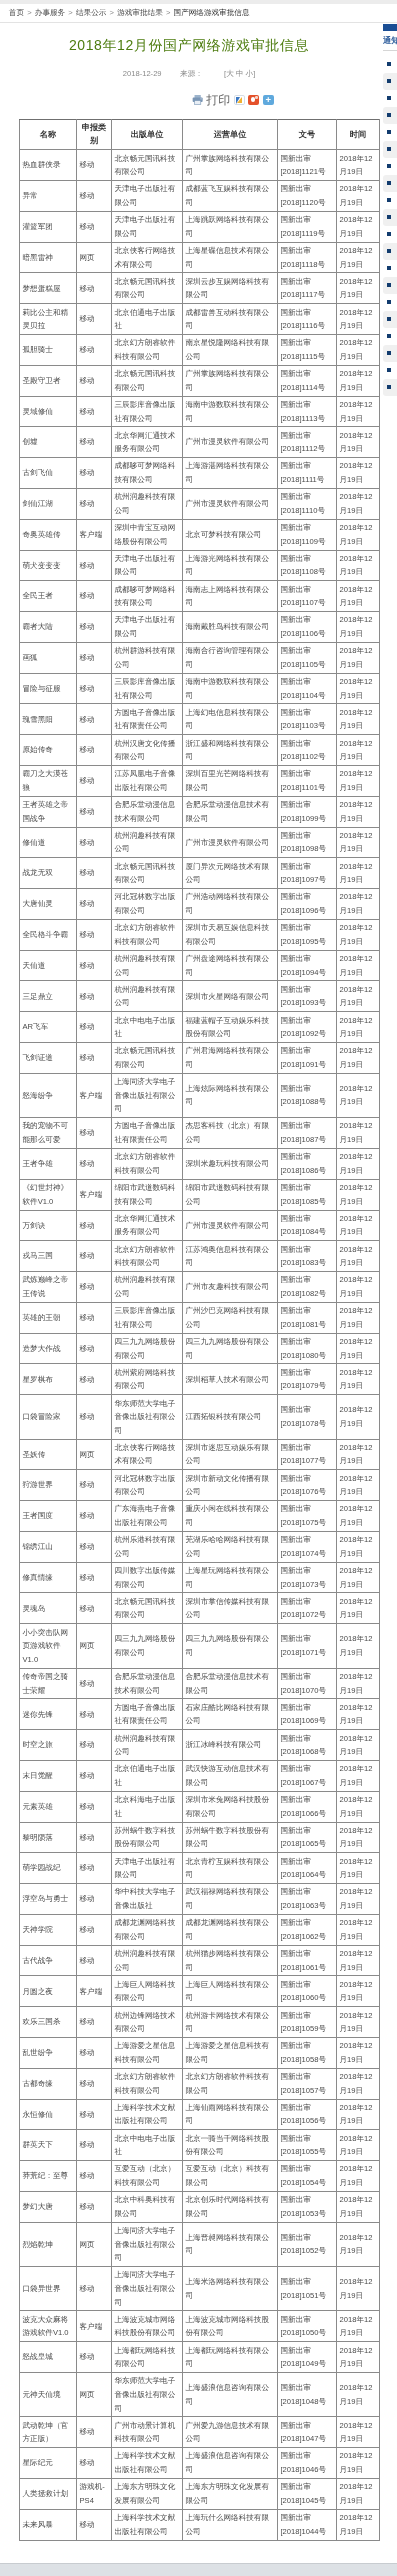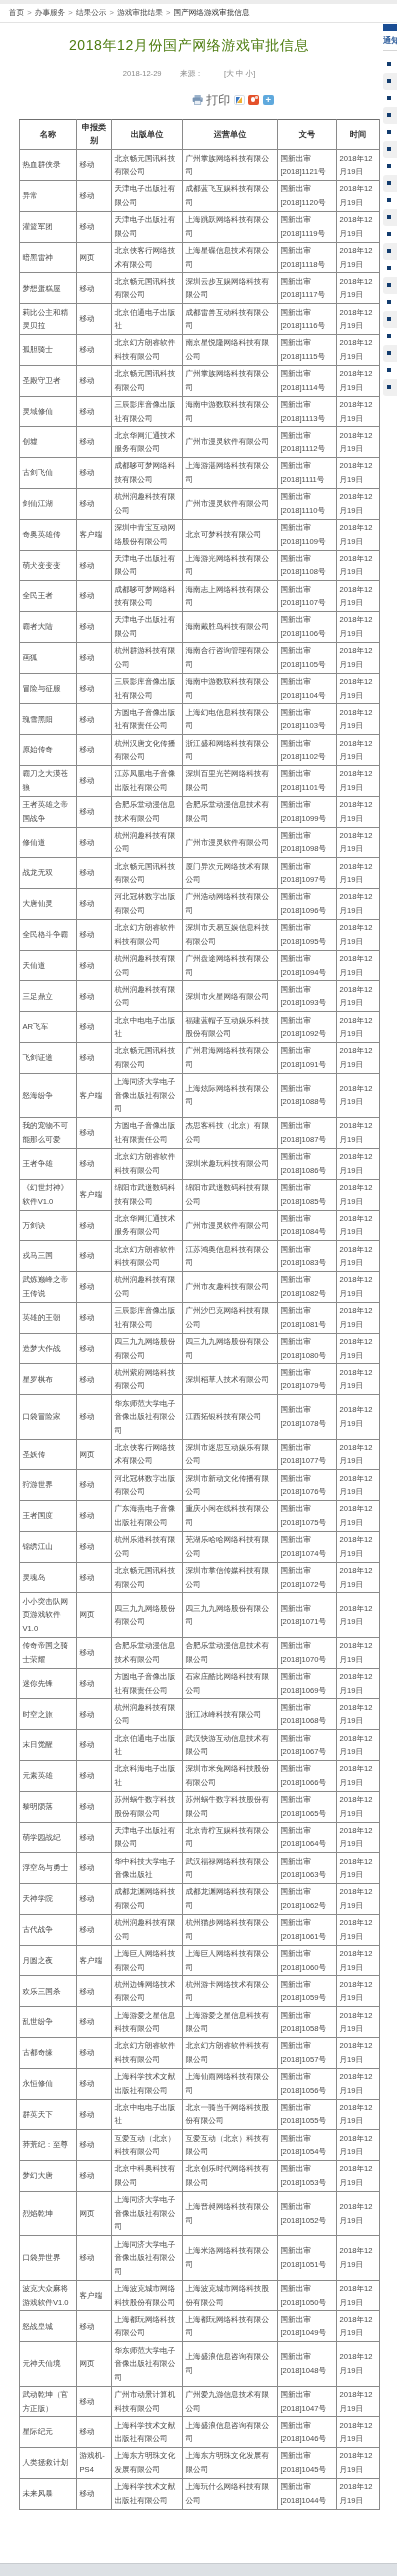--- a/index.html
+++ b/index.html
@@ -466,20 +466,28 @@
           </tr>
           <tr>
             <td>锦绣江山</td>
             <td>移动</td>
             <td>杭州乐港科技有限公司</td>
             <td>芜湖乐哈哈网络科技有限公司</td>
             <td>国新出审[2018]1074号</td>
             <td>2018年12月19日</td>
           </tr>
           <tr>
+            <td>修真情缘</td>
+            <td>移动</td>
+            <td>四川数字出版传媒有限公司</td>
+            <td>上海星玩网络科技有限公司</td>
+            <td>国新出审[2018]1073号</td>
+            <td>2018年12月19日</td>
+          </tr>
+          <tr>
             <td>灵魂岛</td>
             <td>移动</td>
             <td>北京畅元国讯科技有限公司</td>
             <td>深圳市掌信传媒科技有限公司</td>
             <td>国新出审[2018]1072号</td>
             <td>2018年12月19日</td>
           </tr>
           <tr>
             <td>小小突击队网页游戏软件V1.0</td>
             <td>网页</td>

